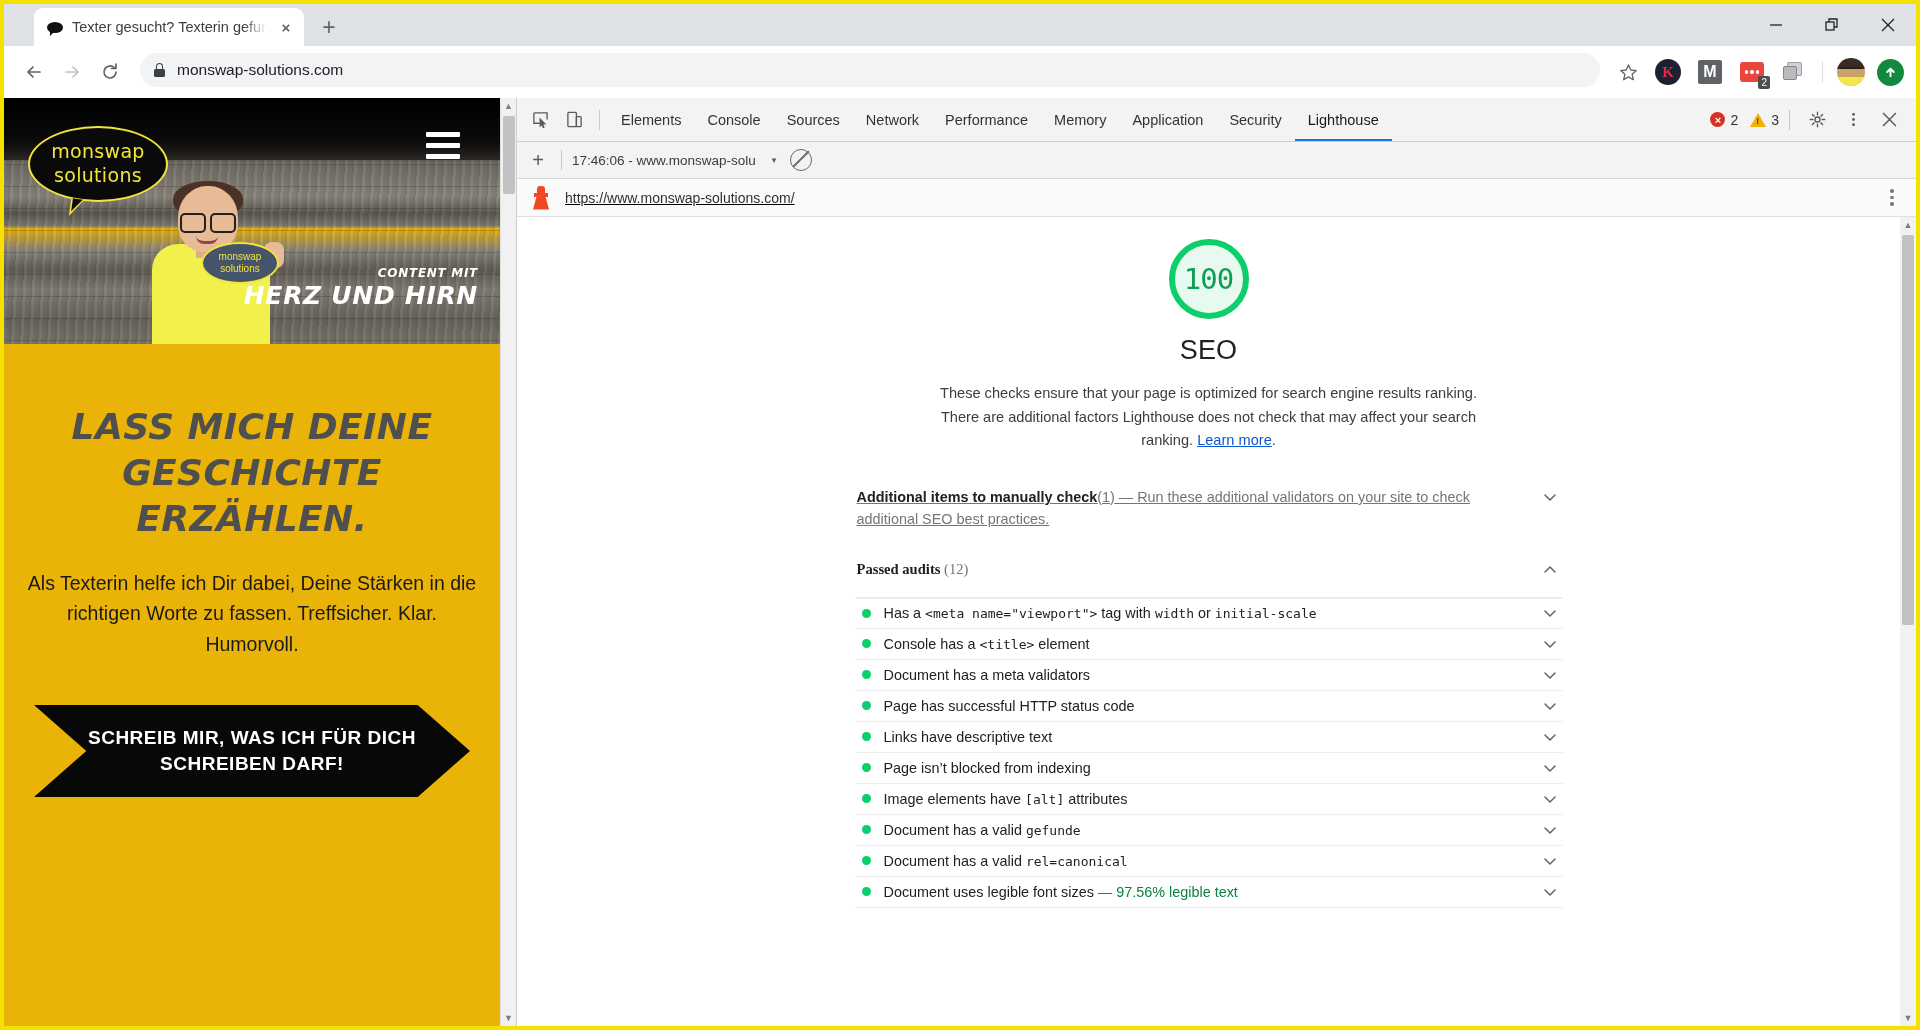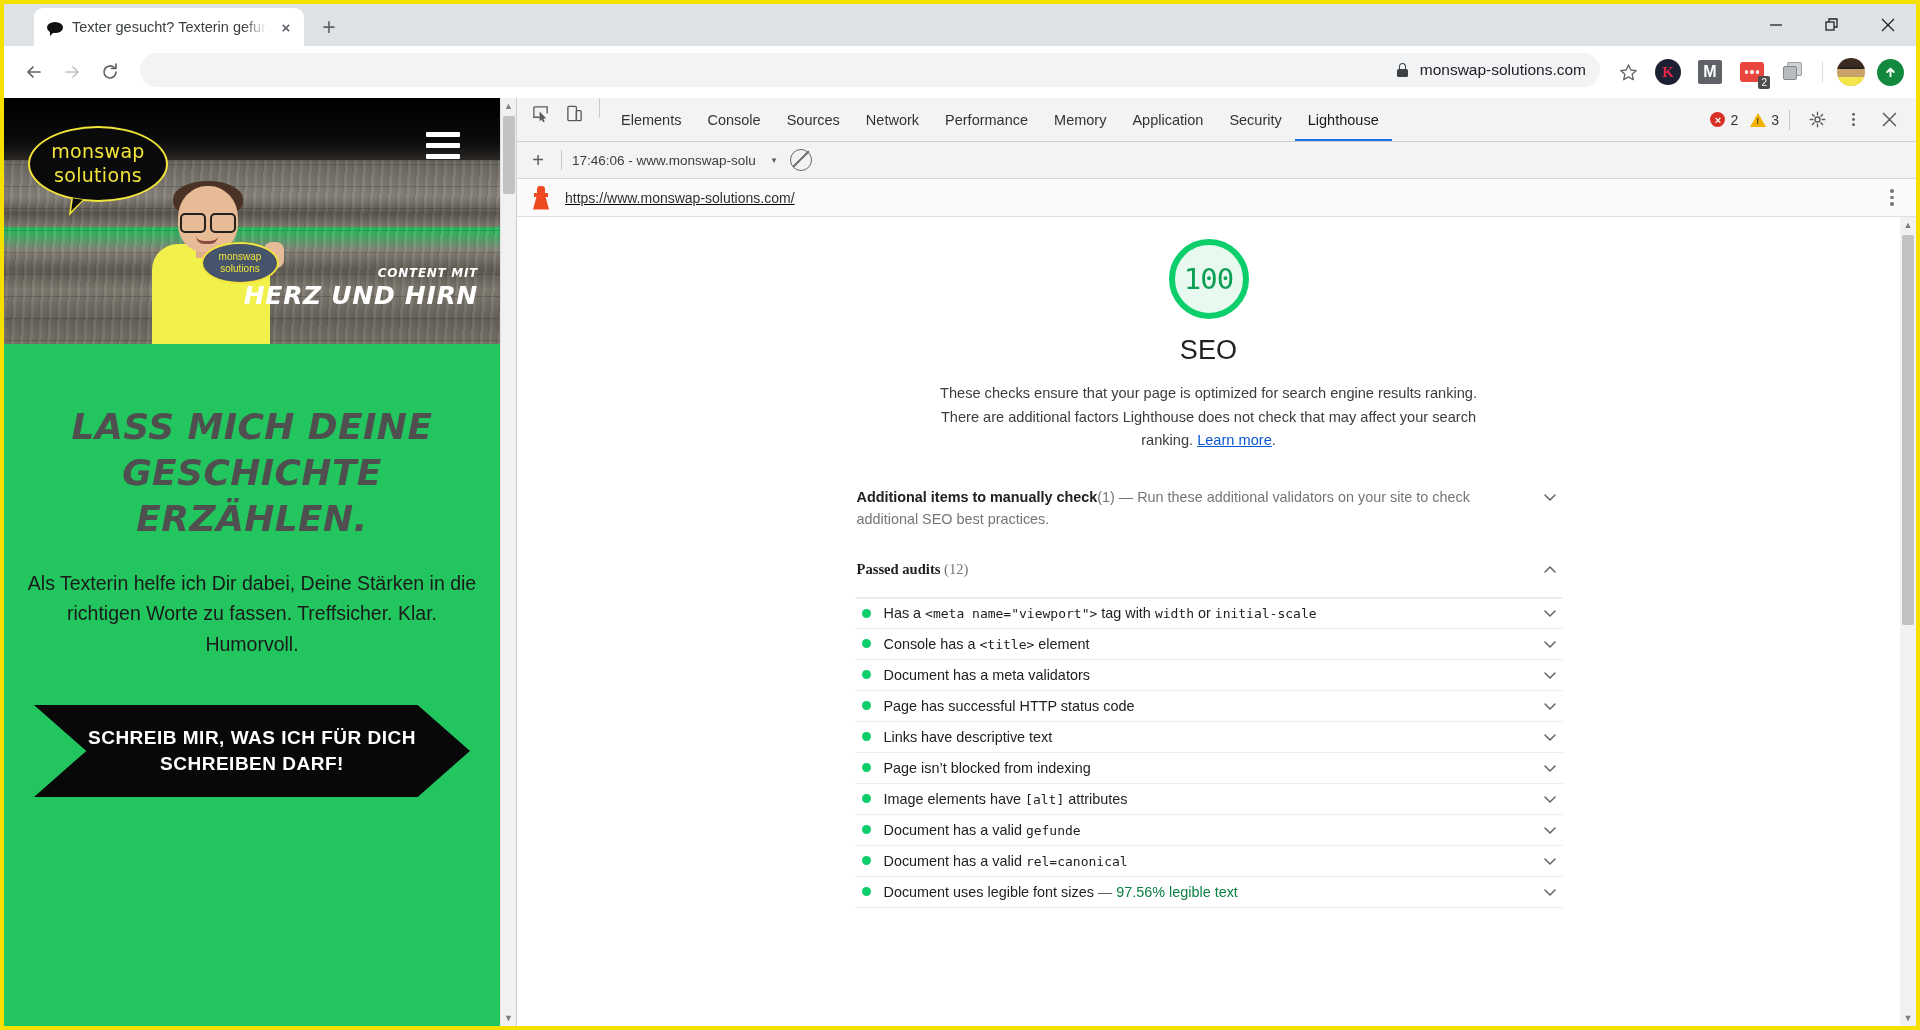--- a/index.html
+++ b/index.html
@@ -74,21 +74,21 @@
   }
   .navbtn {
     width: 36px; height: 36px; border-radius: 50%;
     display: flex; align-items: center; justify-content: center;
     color: #5f6368;
   }
   .navbtn.dim { color: #bdc1c6; }
   .omnibox {
     flex: 1; height: 34px; margin: 0 8px 4px 10px;
     background: #f1f3f4; border-radius: 18px;
-    display: flex; align-items: center; padding: 0 14px; gap: 12px; justify-content: flex-end;
+    display: flex; align-items: center; padding: 0 14px; gap: 12px;
   }
   .omni-url { font-size: 15.5px; color: #202124; }
   .lock { width: 11px; height: 14px; position: relative; }
   .lock .body { position:absolute; bottom:0; width: 11px; height: 8px; background:#3c4043; border-radius:1.5px; }
   .lock .shackle { position:absolute; top:0; left:2px; width: 7px; height: 7px; border: 1.6px solid #3c4043; border-bottom:none; border-radius: 4px 4px 0 0; }
   .star {
     width: 36px; height: 36px; border-radius:50%;
     display:flex; align-items:center; justify-content:center; color:#5f6368;
   }
   .ext { width: 30px; height: 30px; margin: 0 5px; display:flex; align-items:center; justify-content:center; position:relative; }
@@ -109,21 +109,21 @@
 
   
   .split { flex: 1; display: flex; min-height: 0; background:#fff; }
 
   
   .site {
     width: 512px; flex: 0 0 512px; position: relative;
     background: #fff; overflow: hidden;
     display:flex;
   }
-  .site-inner { width: 496px; flex: 0 0 496px; position: relative; background:#22c55e;}
+  .site-inner { width: 496px; flex: 0 0 496px; position: relative; background:#eab308;}
   .hero {
     height: 246px; position: relative; overflow: hidden;
     background:
       linear-gradient(180deg,#0a0a0a 0%,#111 20%,#1a1a1a 22%,#6e6a64 26%,#8a857c 40%,#5d584f 47%,#7e7a70 52%,#96918708 53%,#8b867c 62%,#625d55 70%,#827d73 78%,#6a665d 90%,#7a756b 100%);
   }
   .hero::before{
     content:""; position:absolute; inset:0;
     background-image:
       repeating-linear-gradient(93deg, rgba(0,0,0,.12) 0 2px, rgba(255,255,255,.05) 2px 5px, rgba(0,0,0,.07) 5px 9px),
       repeating-linear-gradient(180deg, rgba(0,0,0,.22) 0 1px, transparent 1px 22px);
@@ -198,21 +198,21 @@
     display:flex; flex-direction:column; align-items:center; position:relative;
   }
   .sb-arrow{ height:16px; width:16px; display:flex; align-items:center; justify-content:center; color:#7b7b7b; font-size:9px; }
   .sb-arrow.down{ position:absolute; bottom:0; }
   .sb-thumb{ width:12px; background:#c1c1c1; border-radius:2px; }
 
   
   .devtools{ flex:1; display:flex; flex-direction:column; min-width:0; background:#fff; border-left:1px solid #cdcdcd;}
   .dt-tabs{
     height:44px; background:#f3f3f3; border-bottom:1px solid #cdcdcd;
-    display:flex; padding:0 6px; gap:0;
+    display:flex; align-items:center; padding:0 6px; gap:0;
   }
   .dt-iconbtn{ width:30px; height:30px; display:flex; align-items:center; justify-content:center; color:#5a5a5a; margin:0 2px;}
   .dt-sep{ width:1px; height:20px; background:#c9c9c9; margin:0 8px; }
   .dt-tab{
     padding:0 13px; height:43px; display:flex; align-items:center;
     font-size:14.5px; color:#333; white-space:nowrap;
   }
   .dt-tab.active{ color:#1a1a1a; box-shadow: inset 0 -2px 0 #1a73e8; }
   .dt-right{ margin-left:auto; display:flex; align-items:center; padding-right:4px; gap:2px;}
   .err-pill{ display:flex; align-items:center; gap:5px; font-size:14px; color:#333; }
@@ -252,21 +252,21 @@
     width:80px; height:80px; border-radius:50%;
     border:6px solid #0cce6b; background:#e8faf0;
     display:flex; align-items:center; justify-content:center;
   }
   .gauge span{ font-size:29px; color:#0b9e55; font-family:"DejaVu Sans Mono", monospace; letter-spacing:-1px;}
   .gauge-title{ margin-top:16px; font-size:27px; color:#212121; font-weight:400; letter-spacing:.2px;}
   .gauge-desc{ margin-top:16px; text-align:center; font-size:14.6px; color:#3c3c3c; line-height:1.62; padding:0 70px;}
   .gauge-desc a{ color:#0b57d0; text-decoration:underline; }
 
   .section-manual{ margin-top:33px; display:flex; align-items:flex-start; gap:10px; padding:0 2px;}
-  .sm-text{ flex:1; font-size:14.4px; color:#757575; line-height:1.55;}
+  .sm-text{ flex:1; font-size:14.4px; color:#757575; line-height:1.55;text-decoration:underline;}
   .sm-text b{ color:#212121; font-weight:700;}
   .sm-text .count{ color:#757575; font-weight:400;}
   .chev{ width:22px; height:22px; flex:0 0 22px; display:flex; align-items:center; justify-content:center; color:#5f6368; }
   .chev svg{ display:block; }
   .chev.up svg{ transform: rotate(180deg); }
 
   .section-passed{ margin-top:28px; display:flex; align-items:center; gap:10px; padding:0 2px;font-family:Liberation Serif, serif;}
   .sp-title{ flex:1; font-size:14.6px; color:#212121; font-weight:700;}
   .sp-title .count{ color:#757575; font-weight:400;}
   .passed-rule{ height:1px; background:#e4e4e4; margin:16px 2px 0; }

